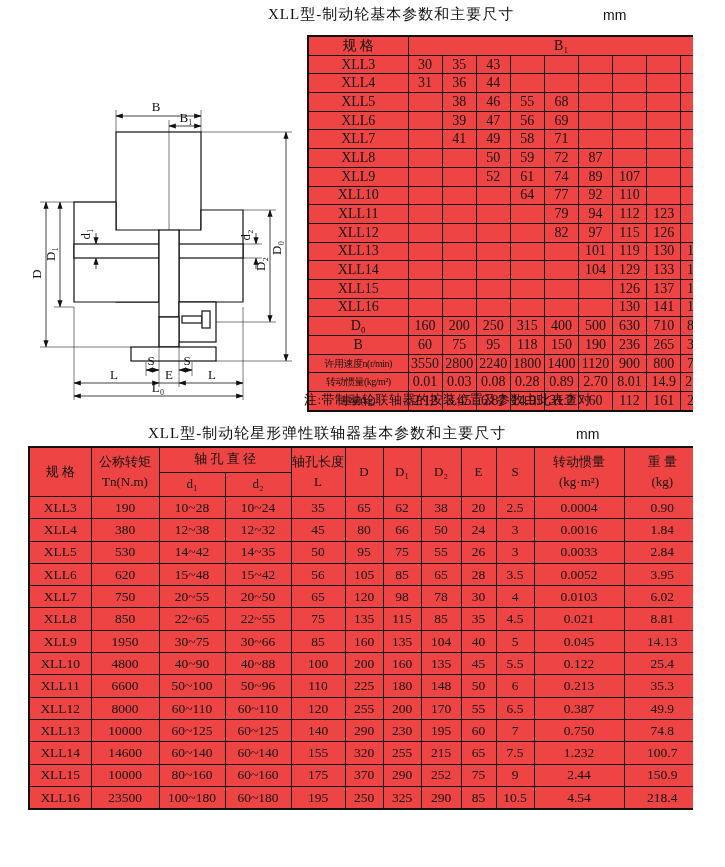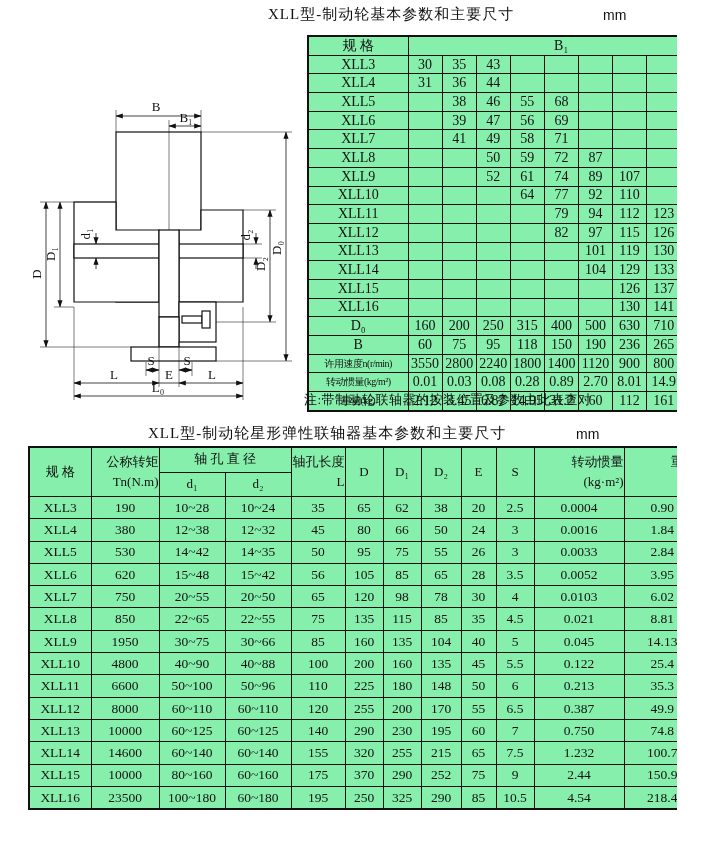--- a/index.html
+++ b/index.html
@@ -1,35 +1,35 @@
 <!DOCTYPE html>
 <html><head>
 <meta charset="utf-8">
 <style>
   html,body{margin:0;padding:0;background:#fff;}
   body{width:725px;height:867px;font-family:"Liberation Serif","DejaVu Serif",serif;color:#111;}
-  .page{position:relative;width:640px;height:867px;background:#fff;overflow:hidden;padding-left:37px;}
+  .page{position:relative;width:693px;height:867px;background:#fff;overflow:hidden;}
 
   .t1-title{position:absolute;left:268px;top:5px;font-size:15px;letter-spacing:1px;white-space:nowrap;}
   .t1-unit{position:absolute;left:603px;top:7px;font-size:14px;font-family:"Liberation Sans","DejaVu Sans",sans-serif;}
   .t2-title{position:absolute;left:148px;top:424px;font-size:15px;letter-spacing:1px;white-space:nowrap;}
   .t2-unit{position:absolute;left:576px;top:426px;font-size:14px;font-family:"Liberation Sans","DejaVu Sans",sans-serif;}
 
-  table{border-collapse:collapse;table-layout:fixed;background:#86efac;}
+  table{border-collapse:collapse;table-layout:fixed;background:#ef4444;}
   td{border:1px solid #111;text-align:center;vertical-align:middle;padding:0;overflow:hidden;white-space:nowrap;}
 
   .t1{position:absolute;left:307px;top:35px;width:407px;border:2px solid #111;}
   .t1 td{font-size:14px;height:17.7px;line-height:1;}
   .t1 td.lbl{font-size:14px;}
   .t1 tbody tr:nth-child(n+17) td.lbl{font-size:10px;letter-spacing:-0.5px;}
 
   .t2{position:absolute;left:28px;top:446px;width:672px;border:2px solid #111;}
   .t2 thead td{font-size:13px;height:23.5px;line-height:1.15;}
   .t2 tbody td{font-size:13.5px;height:21.3px;line-height:1;}
-  .t2 .h2line div{line-height:1.55;text-align:right;}
+  .t2 .h2line div{line-height:1.55;}
 
   .t1-note{position:absolute;left:304px;top:391px;font-size:13px;letter-spacing:0.5px;white-space:nowrap;}
   .notes{position:absolute;left:12px;top:796px;font-size:16px;}
   .notes .n{line-height:22.5px;white-space:nowrap;}
   .notes .n.indent{padding-left:56px;}
 
   .diagram{position:absolute;left:16px;top:52px;}
   .dim-label{font-size:13px;fill:#111;font-family:"Liberation Serif","DejaVu Serif",serif;}
   .outline{stroke:#111;stroke-width:1.2;fill:#fff;}
   .dimline{stroke:#111;stroke-width:0.8;fill:none;}

